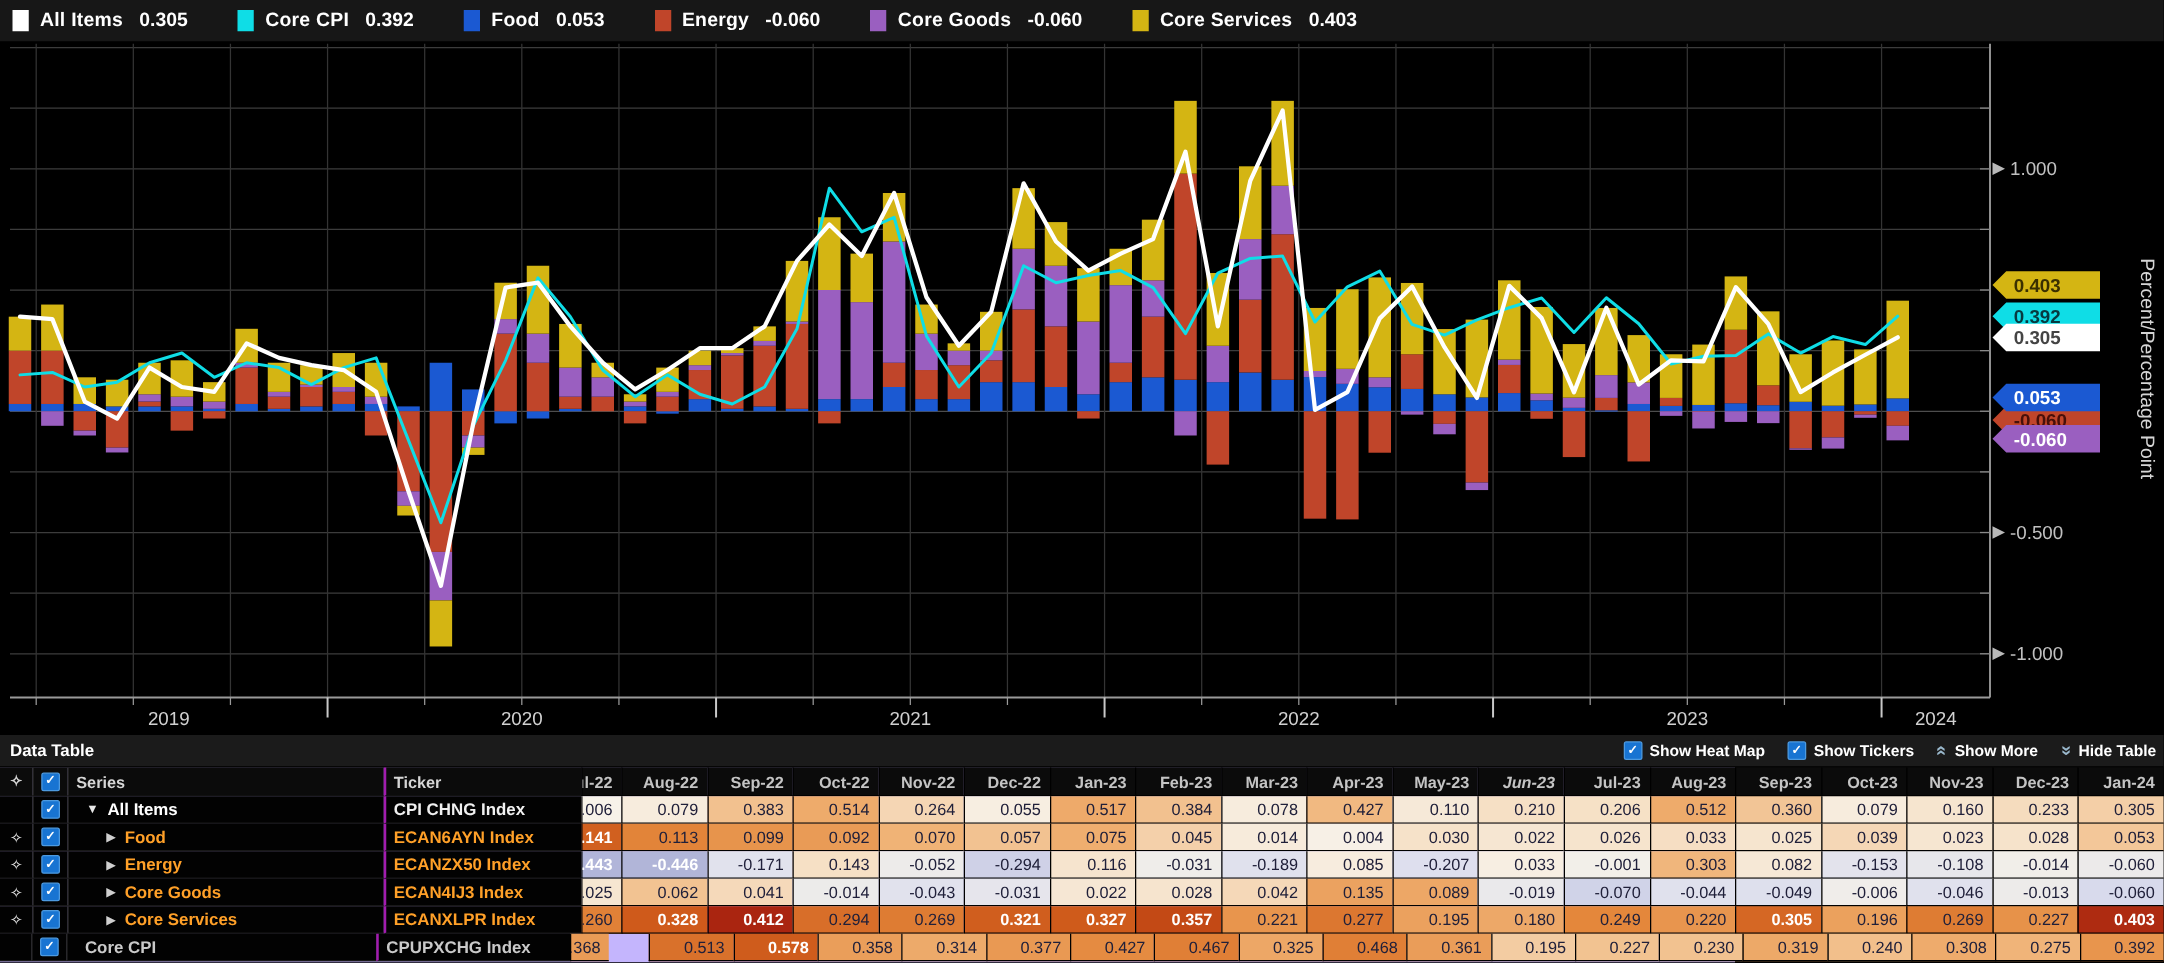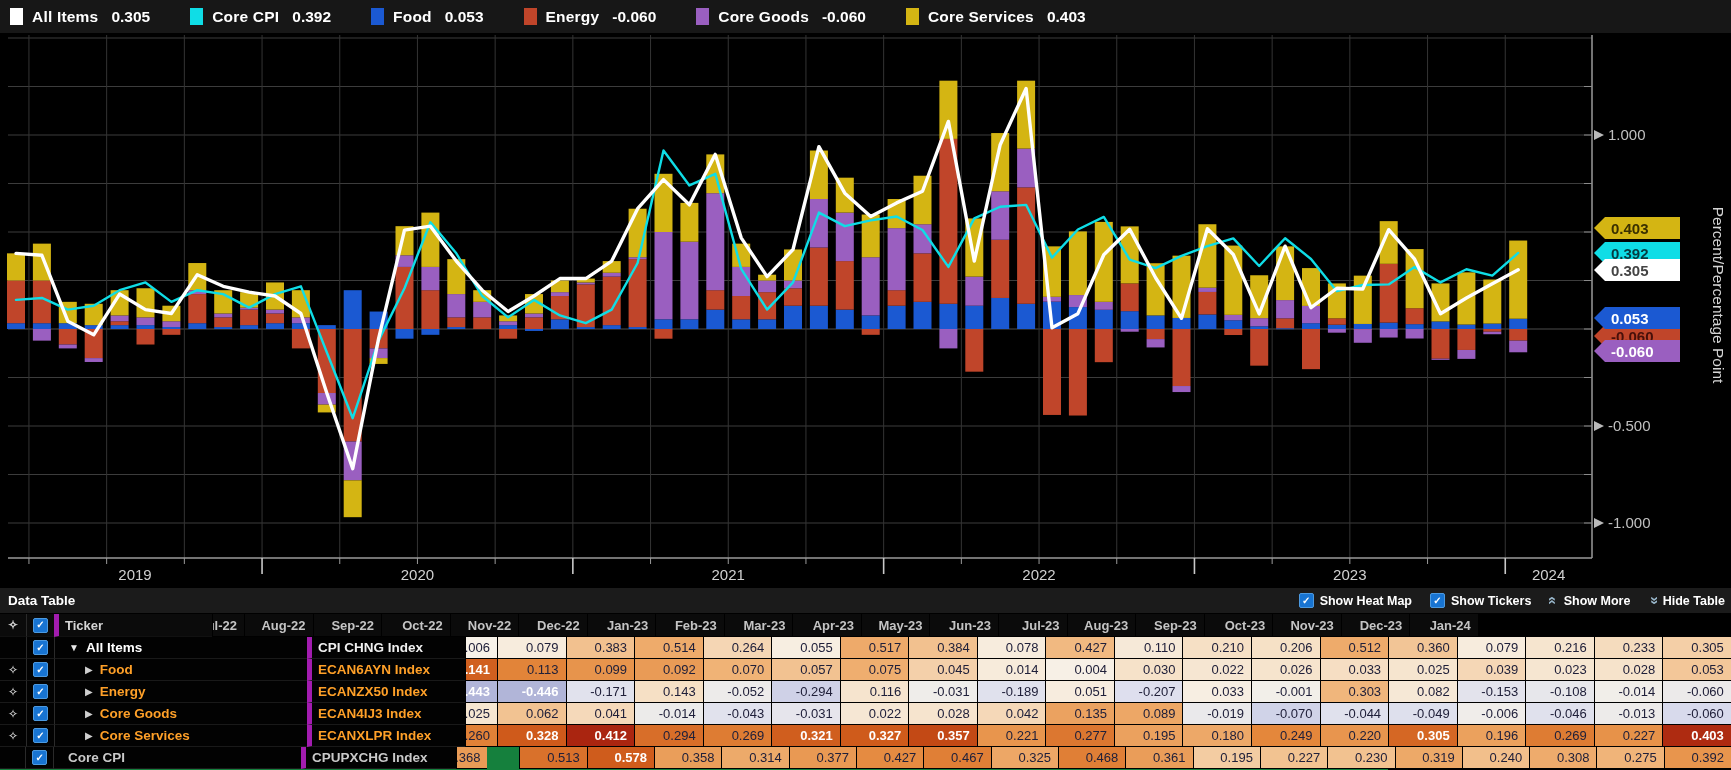--- a/index.html
+++ b/index.html
@@ -8,39 +8,39 @@
   
   #legend{position:absolute;top:0;left:0;width:1731px;height:33px;background:#171717;
     display:flex;align-items:center;padding-left:10px;box-sizing:border-box;gap:40px;}
   .leg-item{display:flex;align-items:center;gap:9px;cursor:default;}
   .leg-swatch{width:13px;height:17px;display:inline-block;}
   .leg-label{color:#fff;font-size:15.5px;font-weight:700;letter-spacing:.2px;white-space:nowrap;}
   .leg-value{color:#fff;font-size:15.5px;font-weight:700;margin-left:4px;}
   
   #chart-wrap{position:absolute;top:33px;left:0;width:1731px;height:555px;}
   
-  #table-wrap{position:absolute;top:588px;left:0;width:1388px;height:182px;background:#15803d;font-size:13px;}
+  #table-wrap{position:absolute;top:588px;left:0;width:1388px;height:182px;background:#c4b5fd;font-size:13px;}
   #table-titlebar{position:absolute;top:0;left:0;width:1731px;height:26px;background:#1b1b1b;
     display:flex;align-items:center;justify-content:space-between;box-sizing:border-box;padding:0 6px 0 8px;
     border-bottom:1px solid #000;}
   #table-title{color:#fff;font-weight:700;font-size:13.5px;}
   #table-controls{display:flex;align-items:center;gap:18px;}
   .ctrl{display:flex;align-items:center;gap:6px;color:#fff;font-weight:700;font-size:12.5px;cursor:pointer;white-space:nowrap;}
   .cbx{width:13px;height:13px;background:#1874d2;border:1px solid #4d9ae0;border-radius:2px;
     display:inline-flex;align-items:center;justify-content:center;color:#fff;font-size:10px;font-weight:700;line-height:1;}
   .chev{color:#9ab8cc;font-size:15px;font-weight:700;display:inline-block;line-height:1;}
   .chev.up{transform:rotate(90deg);}
   .chev.down{transform:rotate(-90deg);}
   #grid{position:absolute;top:26px;left:0;width:1731px;height:156px;}
   .trow{position:absolute;left:0;width:1731px;display:flex;}
   .tcell{box-sizing:border-box;overflow:hidden;white-space:nowrap;position:relative;}
   .c-diamond{width:26px;text-align:center;color:#e8e8e8;font-size:12px;}
   .c-check{width:28px;display:flex;align-items:center;justify-content:center;border-left:1px solid #2a2a2a;}
   .c-series{width:253px;border-left:1px solid #2a2a2a;display:flex;align-items:center;}
-  .c-ticker{width:158px;border-left:5px solid #a21caf;display:flex;align-items:center;}
+  .c-ticker{width:158px;border-left:2px solid #a21caf;display:flex;align-items:center;}
   .c-data{border-left:1px solid #000;border-bottom:1px solid #000;text-align:right;
     display:flex;align-items:center;justify-content:flex-end;padding-right:7px;font-size:13px;}
   .hdr{border-bottom:1px solid #111;background:#0b0b0b;color:#d6d6d6;font-weight:600;}
   .frozen-border{border-bottom:1px solid #191919;background:#020202;}
   .arrow-exp{color:#e8e8e8;font-size:10px;margin-right:7px;}
   .arrow-child{color:#cfcfcf;font-size:10px;margin-right:7px;}
   .val-clip{position:absolute;right:7px;top:0;height:100%;display:flex;align-items:center;}
 </style>
 </head>
 <body>
@@ -424,20 +424,21 @@
             <span>Hide Table</span>
           </div>
         </div>
     </div>
     <div id="grid">
         <div class="trow" style="top: 0px; height: 23px;">
           <div class="tcell c-diamond hdr" style="display: flex; align-items: center; justify-content: center;">✧</div>
           <div class="tcell c-check hdr">
             <span class="cbx">✓</span>
           </div>
+          <div class="tcell c-series hdr" style="padding-left: 6px;">Series</div>
           <div class="tcell c-ticker hdr" style="padding-left: 6px;">Ticker</div>
           <div class="tcell c-data" style="width: 32px; height: 23px; background: rgb(11, 11, 11); color: rgb(196, 196, 196); font-weight: 600;">
             <span class="val-clip">Jul-22</span>
           </div>
           <div class="tcell c-data" style="width: 68.5556px; height: 23px; background: rgb(11, 11, 11); color: rgb(196, 196, 196); font-weight: 600;">
             <span class="val-clip">Aug-22</span>
           </div>
           <div class="tcell c-data" style="width: 68.5556px; height: 23px; background: rgb(11, 11, 11); color: rgb(196, 196, 196); font-weight: 600;">
             <span class="val-clip">Sep-22</span>
           </div>
@@ -458,21 +459,21 @@
           </div>
           <div class="tcell c-data" style="width: 68.5556px; height: 23px; background: rgb(11, 11, 11); color: rgb(196, 196, 196); font-weight: 600;">
             <span class="val-clip">Mar-23</span>
           </div>
           <div class="tcell c-data" style="width: 68.5556px; height: 23px; background: rgb(11, 11, 11); color: rgb(196, 196, 196); font-weight: 600;">
             <span class="val-clip">Apr-23</span>
           </div>
           <div class="tcell c-data" style="width: 68.5556px; height: 23px; background: rgb(11, 11, 11); color: rgb(196, 196, 196); font-weight: 600;">
             <span class="val-clip">May-23</span>
           </div>
-          <div class="tcell c-data" style="width: 68.5556px; height: 23px; background: rgb(11, 11, 11); color: rgb(196, 196, 196); font-weight: 600;">
+          <div class="tcell c-data" style="width: 68.5556px; height: 23px; background: rgb(11, 11, 11); color: rgb(196, 196, 196); font-weight: 600; font-style: italic;">
             <span class="val-clip">Jun-23</span>
           </div>
           <div class="tcell c-data" style="width: 68.5556px; height: 23px; background: rgb(11, 11, 11); color: rgb(196, 196, 196); font-weight: 600;">
             <span class="val-clip">Jul-23</span>
           </div>
           <div class="tcell c-data" style="width: 68.5556px; height: 23px; background: rgb(11, 11, 11); color: rgb(196, 196, 196); font-weight: 600;">
             <span class="val-clip">Aug-23</span>
           </div>
           <div class="tcell c-data" style="width: 68.5556px; height: 23px; background: rgb(11, 11, 11); color: rgb(196, 196, 196); font-weight: 600;">
             <span class="val-clip">Sep-23</span>
@@ -544,21 +545,21 @@
           <div class="tcell c-data" style="width: 68.5556px; height: 22px; background: rgb(238, 171, 107); color: rgb(32, 32, 58);">
             <span class="val-clip">0.512</span>
           </div>
           <div class="tcell c-data" style="width: 68.5556px; height: 22px; background: rgb(242, 197, 150); color: rgb(32, 32, 58);">
             <span class="val-clip">0.360</span>
           </div>
           <div class="tcell c-data" style="width: 68.5556px; height: 22px; background: rgb(247, 236, 221); color: rgb(32, 32, 58);">
             <span class="val-clip">0.079</span>
           </div>
           <div class="tcell c-data" style="width: 68.5556px; height: 22px; background: rgb(246, 229, 207); color: rgb(32, 32, 58);">
-            <span class="val-clip">0.216</span>
+            <span class="val-clip">0.160</span>
           </div>
           <div class="tcell c-data" style="width: 68.5556px; height: 22px; background: rgb(245, 220, 190); color: rgb(32, 32, 58);">
             <span class="val-clip">0.233</span>
           </div>
           <div class="tcell c-data" style="width: 68.5556px; height: 22px; background: rgb(244, 207, 167); color: rgb(32, 32, 58);">
             <span class="val-clip">0.305</span>
           </div>
         </div>
         <div class="trow" style="top: 45px; height: 22px;">
           <div class="tcell c-diamond frozen-border" style="display: flex; align-items: center; justify-content: center;">✧</div>
@@ -663,21 +664,21 @@
           <div class="tcell c-data" style="width: 68.5556px; height: 22px; background: rgb(246, 228, 206); color: rgb(32, 32, 58);">
             <span class="val-clip">0.116</span>
           </div>
           <div class="tcell c-data" style="width: 68.5556px; height: 22px; background: rgb(239, 237, 234); color: rgb(32, 32, 58);">
             <span class="val-clip">-0.031</span>
           </div>
           <div class="tcell c-data" style="width: 68.5556px; height: 22px; background: rgb(224, 225, 237); color: rgb(32, 32, 58);">
             <span class="val-clip">-0.189</span>
           </div>
           <div class="tcell c-data" style="width: 68.5556px; height: 22px; background: rgb(247, 236, 222); color: rgb(32, 32, 58);">
-            <span class="val-clip">0.051</span>
+            <span class="val-clip">0.085</span>
           </div>
           <div class="tcell c-data" style="width: 68.5556px; height: 22px; background: rgb(222, 223, 238); color: rgb(32, 32, 58);">
             <span class="val-clip">-0.207</span>
           </div>
           <div class="tcell c-data" style="width: 68.5556px; height: 22px; background: rgb(247, 238, 226); color: rgb(32, 32, 58);">
             <span class="val-clip">0.033</span>
           </div>
           <div class="tcell c-data" style="width: 68.5556px; height: 22px; background: rgb(242, 239, 233); color: rgb(32, 32, 58);">
             <span class="val-clip">-0.001</span>
           </div>

